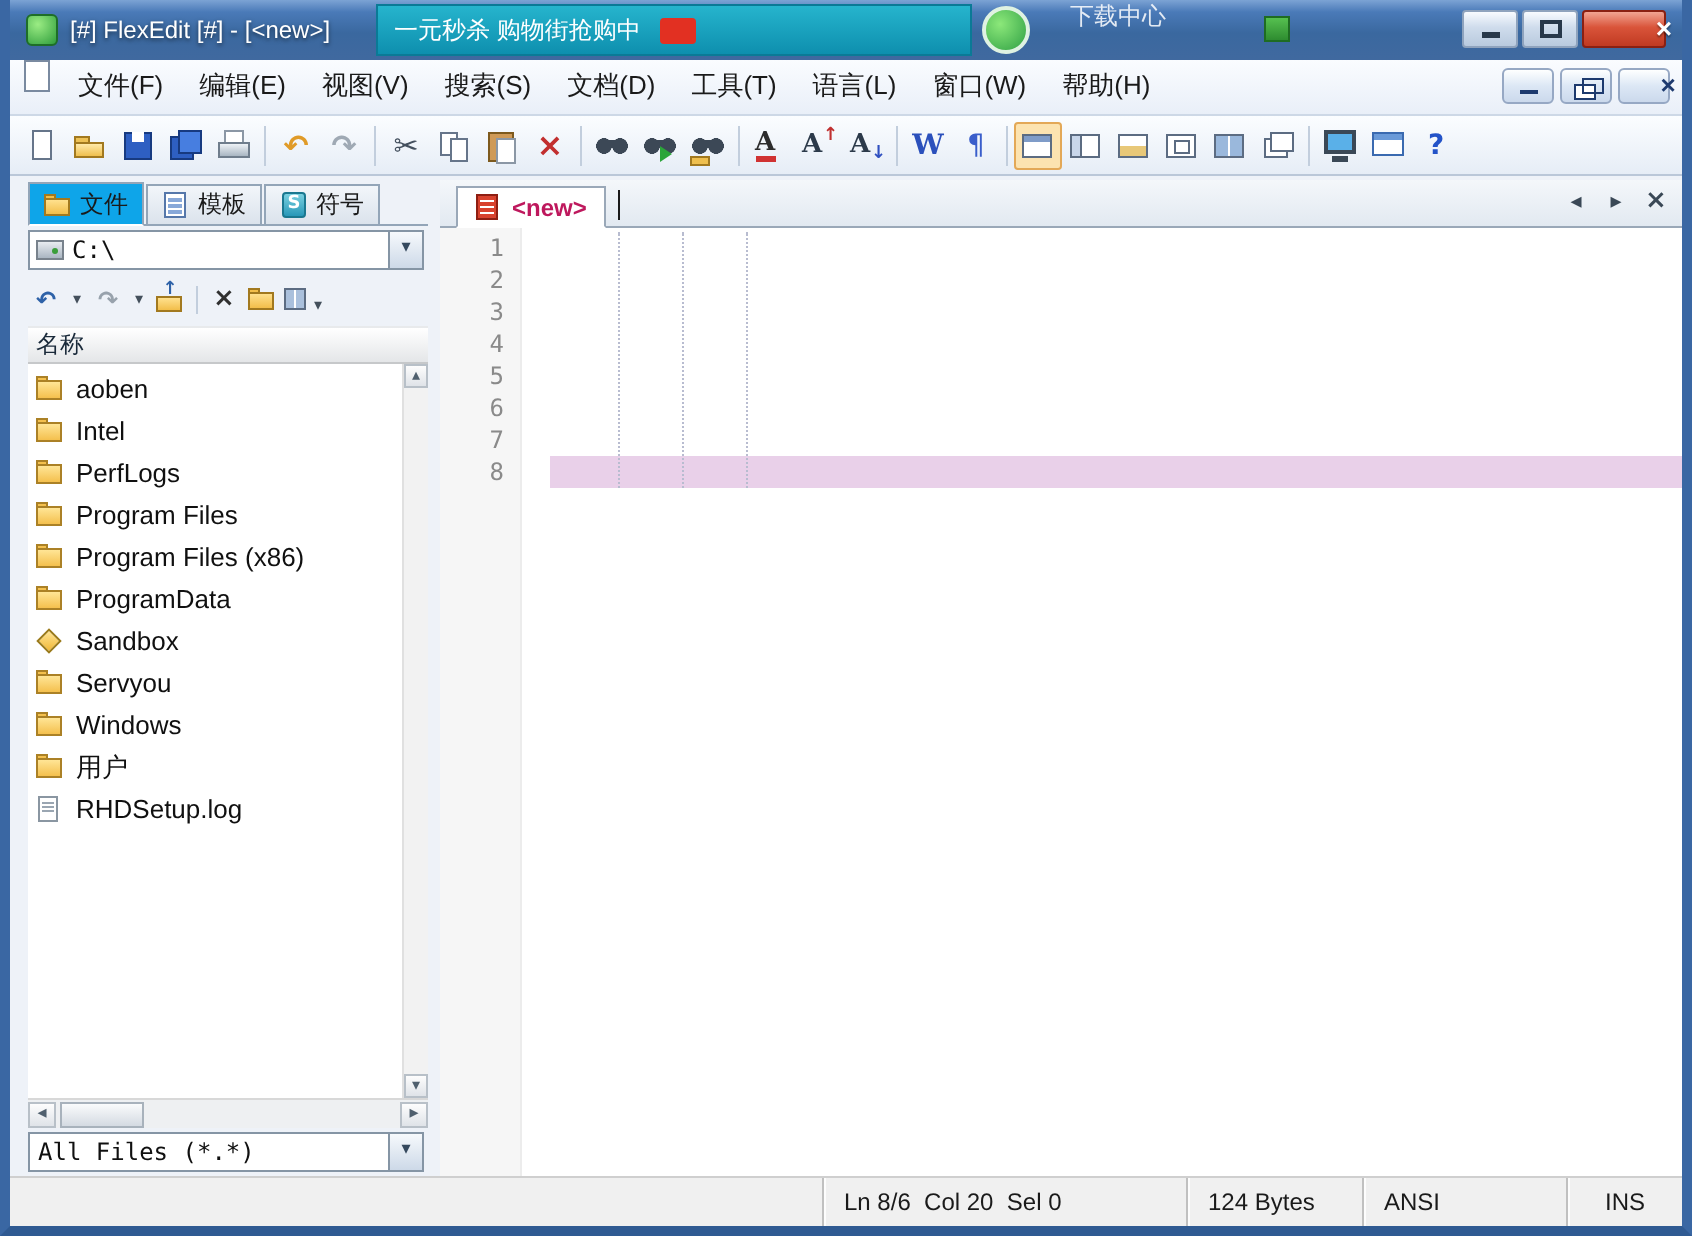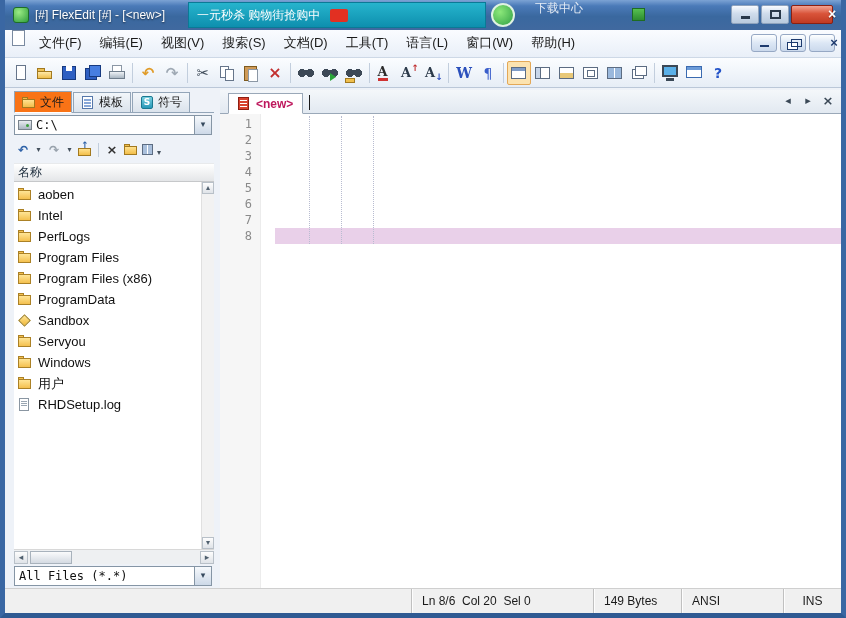--- a/index.html
+++ b/index.html
@@ -104,21 +104,21 @@
   .ic-screen::before{content:"";left:2px;top:3px;width:16px;height:12px;background:#fff;border:1px solid #3a6ab0;}
   .ic-screen::after{content:"";left:3px;top:4px;width:14px;height:3px;background:#6a9ad8;}
   .ic-help::before{content:"?";left:0;top:0;width:20px;text-align:center;font:bold 14px/20px "DejaVu Sans",sans-serif;color:#2353c8;}
 
   
   .main{flex:1;display:flex;min-height:0;padding:2px 0 0 9px;background:#eef2f8;}
   .sidebar{width:200px;flex:none;display:flex;flex-direction:column;min-height:0;}
   .side-tabs{height:22px;flex:none;display:flex;align-items:flex-end;border-bottom:1px solid #93a5b8;position:relative;}
   .stab{height:20px;display:flex;align-items:center;gap:4px;padding:0 7px;font-size:12px;color:#1a1a1a;
     background:linear-gradient(#f2f6fa,#dbe3ec);border:1px solid #93a5b8;border-bottom:none;margin-right:1px;box-sizing:border-box;}
-  .stab.active{background:#f97316;height:22px;margin-bottom:-1px;border-bottom:1px solid #fff;z-index:2;}
+  .stab.active{background:#0ea5e9;height:22px;margin-bottom:-1px;border-bottom:1px solid #fff;z-index:2;}
   .sic{width:14px;height:13px;position:relative;display:inline-block;flex:none;}
   .sic-folder::before{content:"";left:0;top:1px;width:6px;height:3px;background:#f2be4a;border:1px solid #a2791f;}
   .sic-folder::after{content:"";left:0;top:3px;width:13px;height:9px;background:linear-gradient(#ffe18e,#f2be4a);border:1px solid #a2791f;}
   .sic-template::before{content:"";left:1px;top:0;width:11px;height:13px;background:#fff;border:1px solid #5577aa;}
   .sic-template::after{content:"";left:3px;top:3px;width:7px;height:2px;background:#88a8d8;box-shadow:0 3px 0 #88a8d8,0 6px 0 #88a8d8;}
   .sic-symbols::before{content:"";left:1px;top:0;width:12px;height:13px;background:linear-gradient(#7ad0e0,#2898b8);border:1px solid #1a7890;border-radius:2px;}
   .sic-symbols::after{content:"S";left:1px;top:0;width:12px;text-align:center;font:bold 9px/13px "DejaVu Sans",sans-serif;color:#fff;}
   .drive-row,.filter-row{height:24px;flex:none;padding:2px 2px 2px 0;box-sizing:border-box;}
   .combo{height:20px;background:#fff;border:1px solid #8595a5;display:flex;align-items:center;box-sizing:border-box;}
   .combo-text{flex:1;font:12px/18px "DejaVu Sans Mono",monospace;padding-left:4px;color:#101010;white-space:nowrap;overflow:hidden;}
@@ -504,18 +504,18 @@
           <span class="guide g2"></span>
           <span class="guide g3"></span>
         </div>
       </div>
     </section>
   </div>
 
   <div class="statusbar">
     <div class="seg s1"></div>
     <div class="seg s-pos">Ln 8/6  Col 20  Sel 0</div>
-    <div class="seg s-size">149 Bytes</div>
+    <div class="seg s-size">124 Bytes</div>
     <div class="seg s-enc">ANSI</div>
     <div class="seg s-mode">INS</div>
   </div>
 
 </div>
 
 </body></html>

